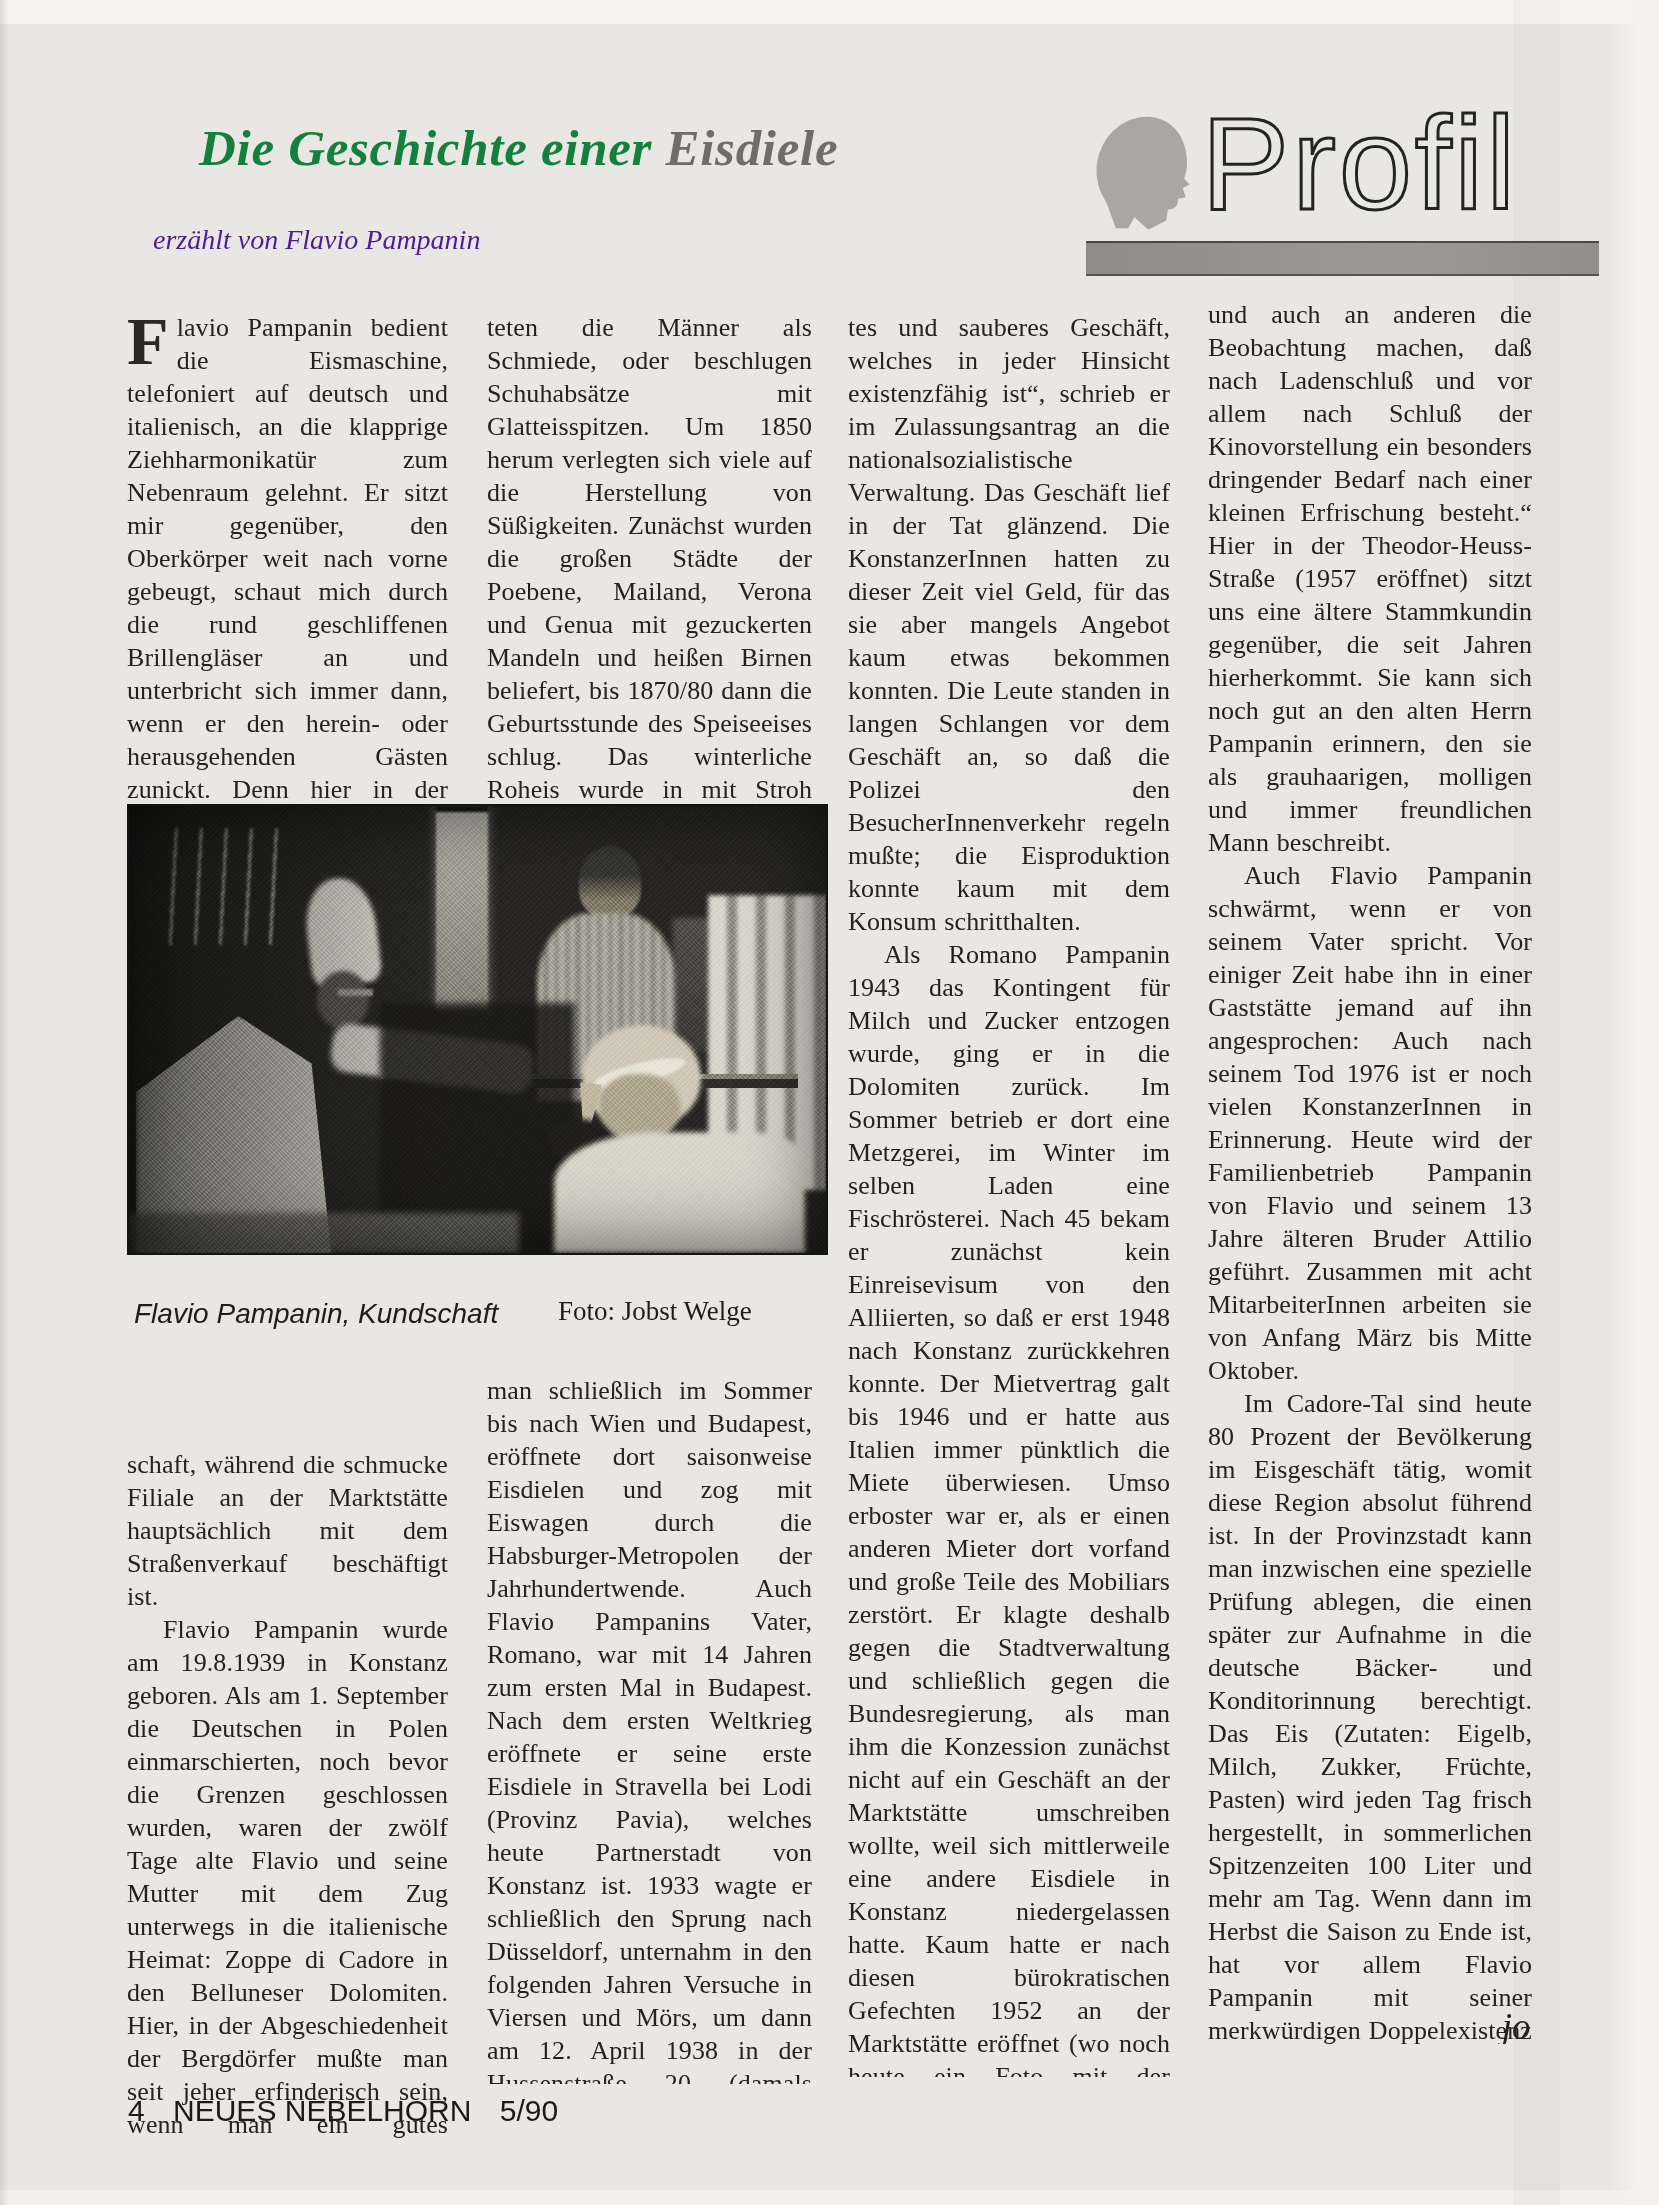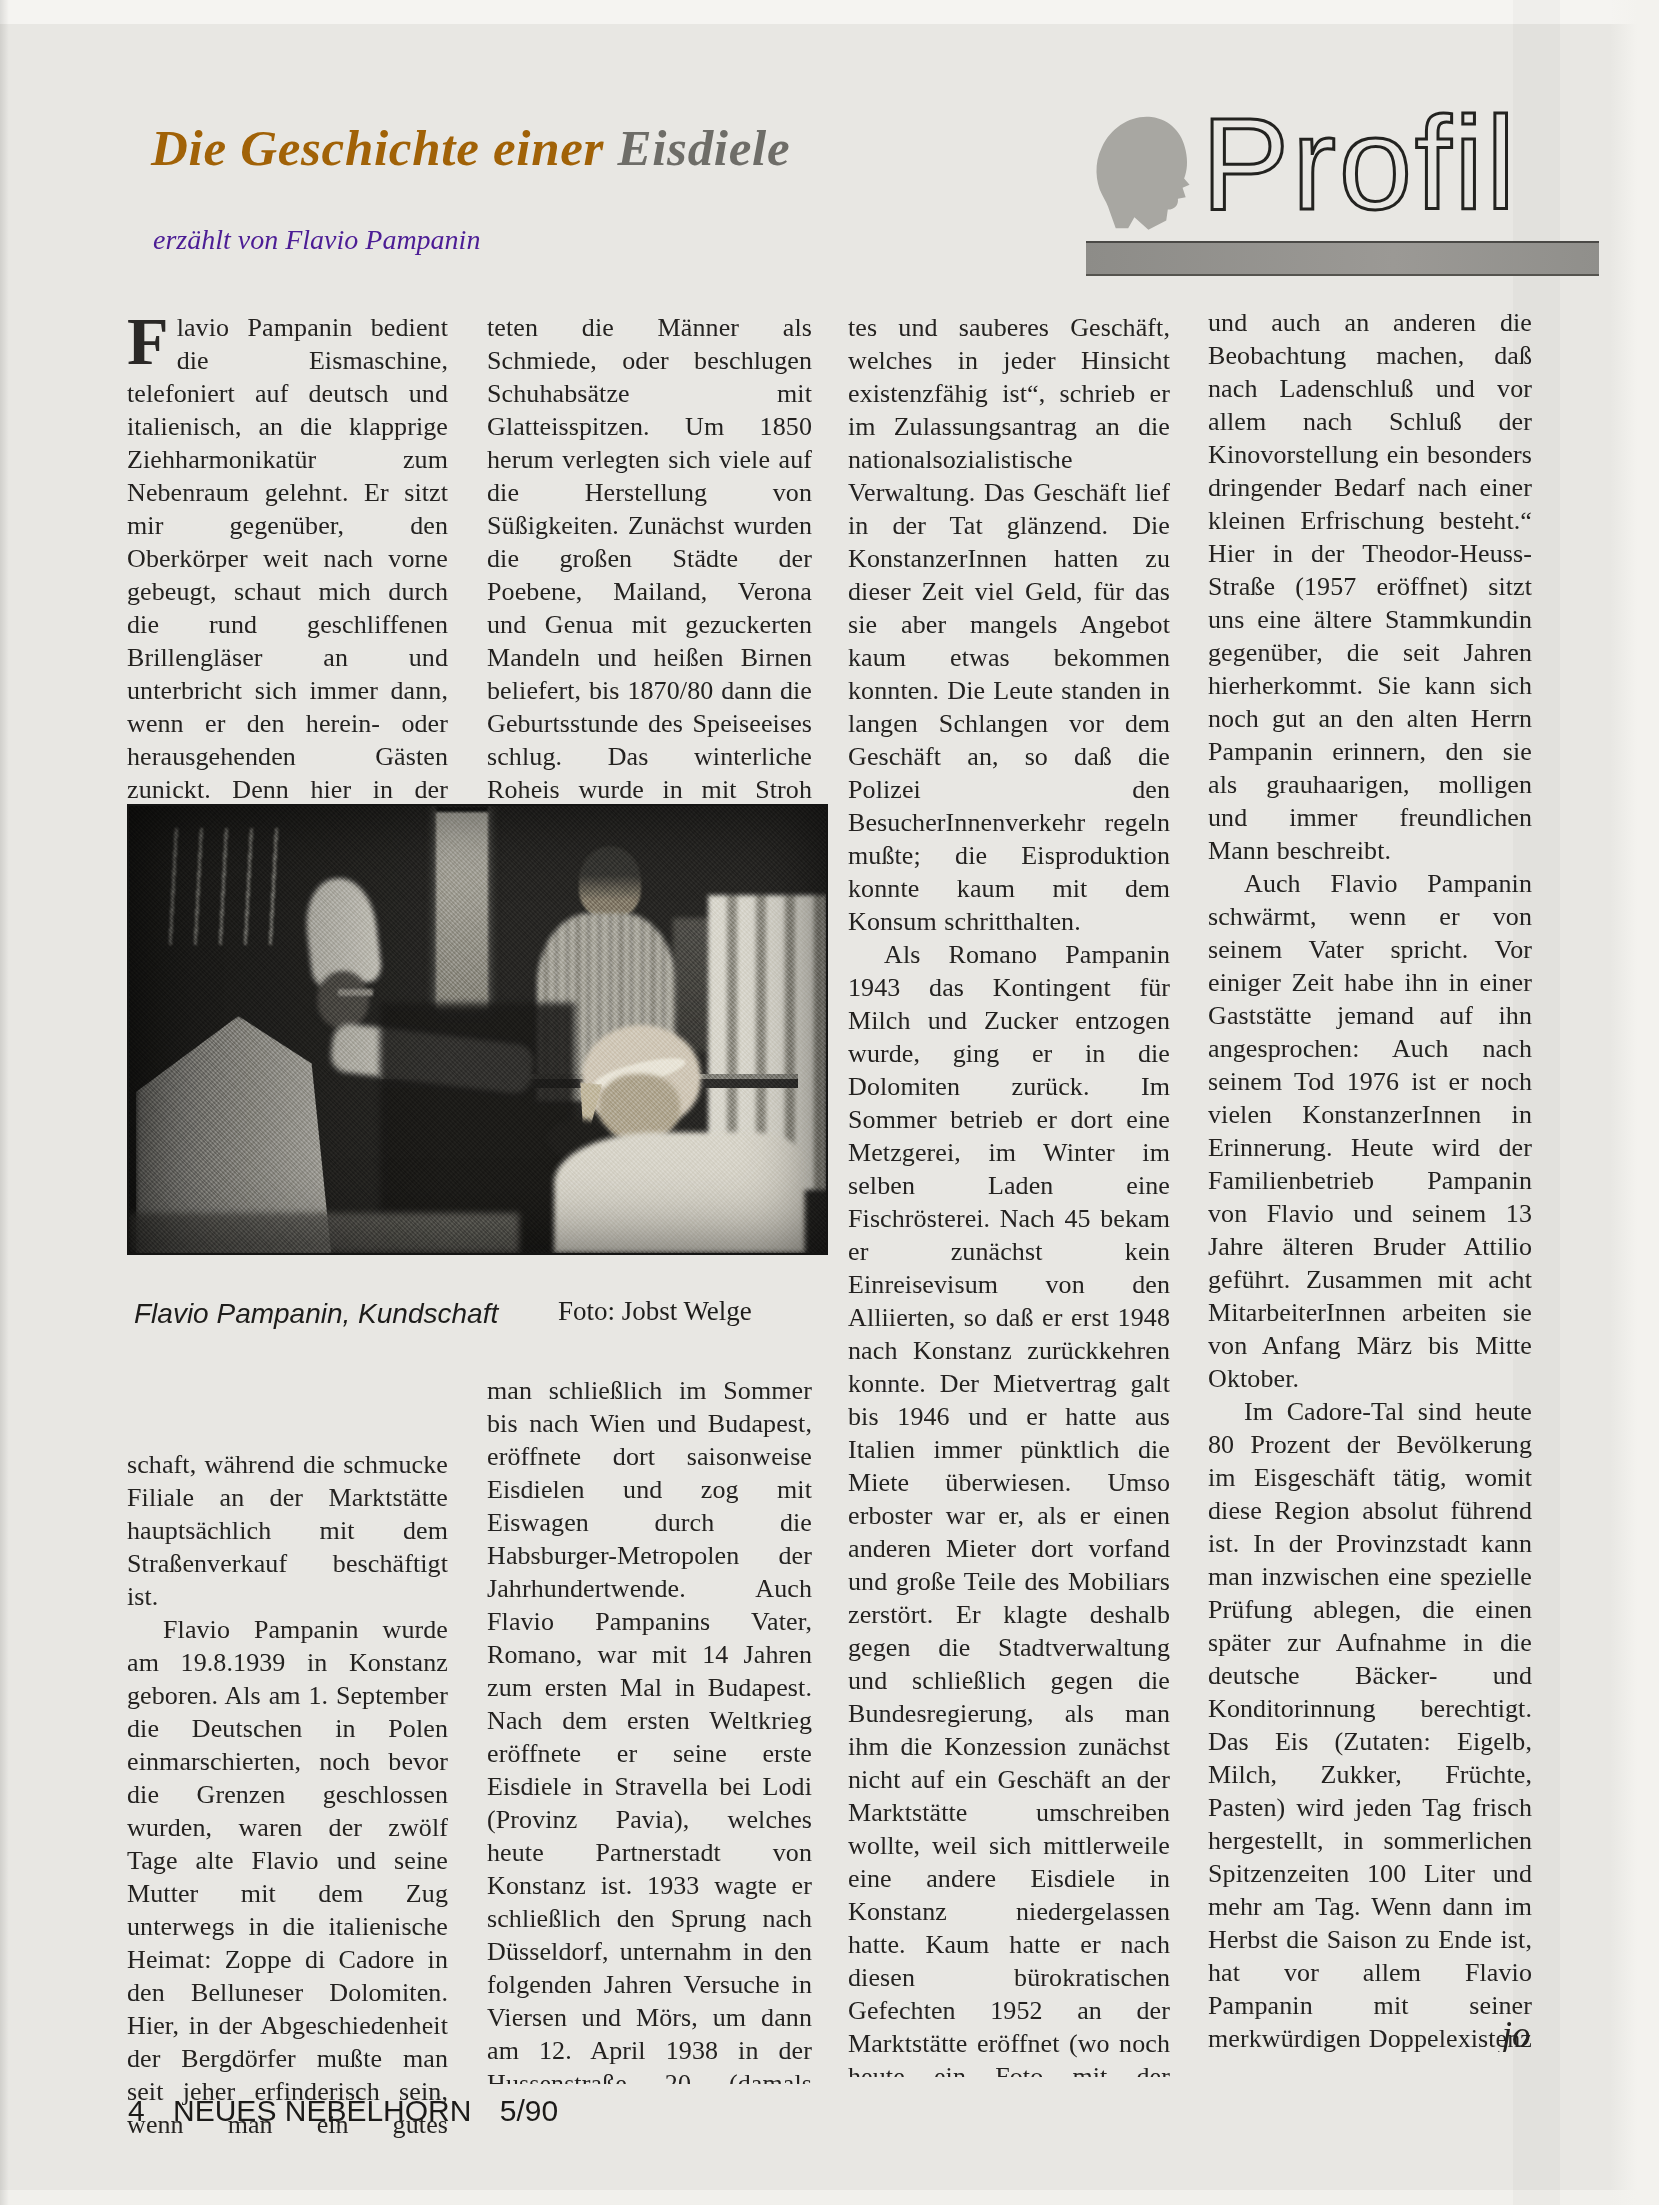--- a/index.html
+++ b/index.html
@@ -20,21 +20,21 @@
   .scan-left   { position:absolute; left:0; top:0; width:9.3px; height:100%;
                  background:linear-gradient(90deg, rgba(0,0,0,0.10), rgba(0,0,0,0)); }
   .scan-band   { position:absolute; top:0; height:100%; width:47px; background:rgba(0,0,0,0.025); }
 
   
   .title {
     position:absolute; left:151px; top:119px;
     font-style: italic; font-weight: bold; font-size: 51px; letter-spacing: 0.7px;
     white-space: nowrap;
   }
-  .title .t1 { color:#a16207; }
+  .title .t1 { color:#15803d;margin-left:48px; }
   .title .t2 { color:#6e6d68; }
   .subtitle {
     position:absolute; left:153px; top:224px;
     font-style: italic; font-size: 28px; color:#4c1d95; white-space: nowrap;
   }
 
   
   .logo-head { position:absolute; left:1094px; top:112px; width:101px; height:119px; }
   .logo-word { position:absolute; left:1200px; top:95px; width:380px; height:147px; }
   .logo-bar  {
@@ -62,21 +62,21 @@
     line-height: 53px;
     padding: 4px 8px 0 0;
     font-weight: bold;
     color:#2a2826;
   }
   .c1t { left:127px; top:311px;  width:321px; height:493px; }
   .c2t { left:487px; top:311px;  width:325px; height:493px; }
   .c1b { left:127px; top:1448px; width:321px; height:696px; }
   .c2b { left:487px; top:1374px; width:325px; height:710px; }
   .c3  { left:848px; top:311px; width:322px; max-height:1766px; }
-  .c4  { left:1208px; top:306px; width:324px; max-height:1746px; height:auto; }
+  .c4  { left:1208px; top:298px; width:324px; max-height:1746px; height:auto; }
   .sig {
     position:absolute; right:1.3px; bottom:1.3px;
     font-style: italic; font-size: 37px; margin-top: 8px;
   }
 
   
   .photo {
     position:absolute; left:127px; top:804px; width:697px; height:447px;
     background:#2b2a27;
     border:2.7px solid #141413;

